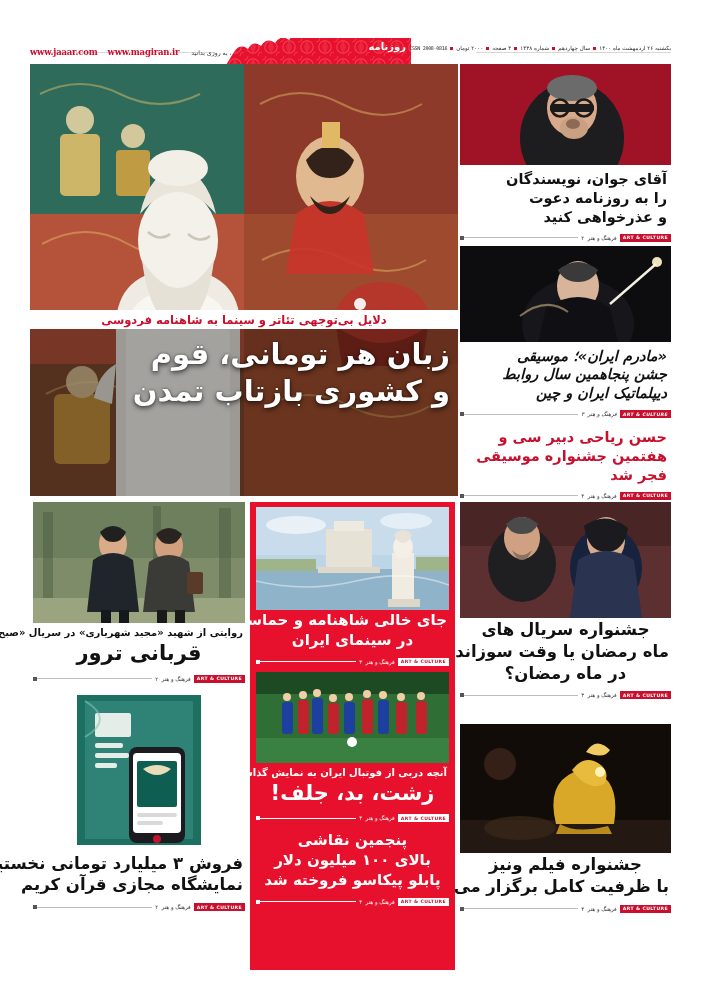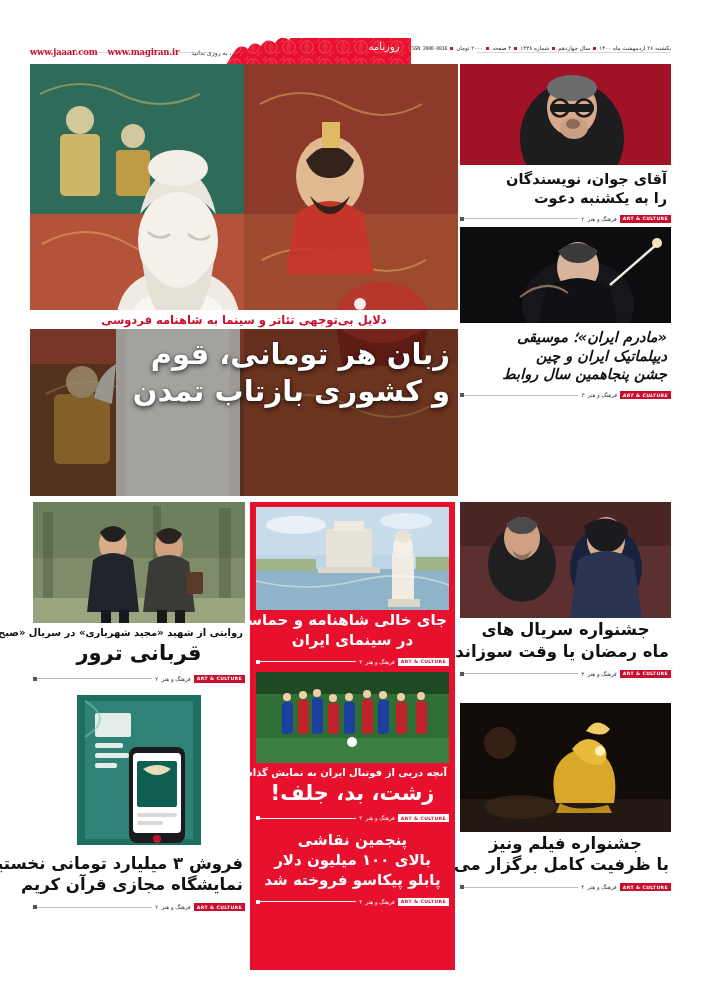--- a/index.html
+++ b/index.html
@@ -96,21 +96,21 @@
     position: absolute;
     inset: 0;
   }
   .mast-rozname {
     position: absolute;
     top: 3px;
     left: 50%;
     transform: translateX(18px);
     font-size: 10px;
     color: #ffffff;
-    font-weight: normal;
+    font-weight: bold;
     z-index: 4;
     letter-spacing: 1px;
   }
   .mast-name {
     position: absolute;
     top: 14px;
     left: 0; right: 0;
     text-align: center;
     font-size: 58px;
     line-height: 1;
@@ -427,21 +427,22 @@
           <ellipse cx="112" cy="24" rx="25" ry="13" fill="#6b6b6b"></ellipse>
           <rect x="90" y="40" width="44" height="8" rx="3" fill="#1a1a1a"></rect>
           <circle cx="100" cy="44" r="8.5" fill="none" stroke="#1a1a1a" stroke-width="2.6"></circle>
           <circle cx="124" cy="44" r="8.5" fill="none" stroke="#1a1a1a" stroke-width="2.6"></circle>
           <ellipse cx="114" cy="64" rx="14" ry="11" fill="#caa083"></ellipse>
           <ellipse cx="113" cy="60" rx="7" ry="5" fill="#8d6a55"></ellipse>
         </svg>
       </div>
       <div class="side-title">
         <span class="ln">آقای جوان، نویسندگان</span>
-        <span class="ln">را به یکشنبه دعوت</span>
+        <span class="ln">را به روزنامه دعوت</span>
+        <span class="ln">و عذرخواهی کنید</span>
       </div>
       <div class="badgebar">
         <span class="badge-en">ART &amp; CULTURE</span>
         <span class="badge-fa">فرهنگ و هنر</span>
         <span class="badge-pg">۲</span>
         <span class="badge-line"></span>
       </div>
     </div>
 
     <div class="side-card" style="margin-top:4px;font-style:italic;">
@@ -452,31 +453,44 @@
           <ellipse cx="118" cy="40" rx="21" ry="25" fill="#d7b49a"></ellipse>
           <path d="M98 24 q20-16 40 0 q-6 12-20 12 t-20-12z" fill="#3a3a3a"></path>
           <path d="M86 62 q32-22 64 0 l8 34 h-80z" fill="#101014"></path>
           <path d="M150 58 L196 18" stroke="#f3efe2" stroke-width="2.4"></path>
           <circle cx="197" cy="16" r="5" fill="#fff5cc" opacity=".92"></circle>
           <path d="M60 70 q26-20 48-4" stroke="#c9b184" stroke-width="2" fill="none" opacity=".6"></path>
         </svg>
       </div>
       <div class="side-title">
         <span class="ln">«مادرم ایران»؛ موسیقی</span>
+        <span class="ln">جشن پنجاهمین سال روابط</span>
         <span class="ln">دیپلماتیک ایران و چین</span>
-        <span class="ln">جشن پنجاهمین سال روابط</span>
       </div>
       <div class="badgebar">
         <span class="badge-en">ART &amp; CULTURE</span>
         <span class="badge-fa">فرهنگ و هنر</span>
         <span class="badge-pg">۴</span>
         <span class="badge-line"></span>
       </div>
     </div>
 
+    <div class="side-card" style="margin-top:5px;">
+      <div class="side-title red">
+        <span class="ln">حسن ریاحی دبیر سی و</span>
+        <span class="ln">هفتمین جشنواره موسیقی</span>
+        <span class="ln">فجر شد</span>
+      </div>
+      <div class="badgebar">
+        <span class="badge-en">ART &amp; CULTURE</span>
+        <span class="badge-fa">فرهنگ و هنر</span>
+        <span class="badge-pg">۴</span>
+        <span class="badge-line"></span>
+      </div>
+    </div>
   </div>
 
   <div class="bottom">
 
     <div class="col col-right">
 
       <div class="b-card">
         <div class="b-photo" style="height:116px;">
           <svg viewBox="0 0 211 116" preserveAspectRatio="none" width="100%" height="100%">
             <rect width="211" height="116" fill="#5c3030"></rect>
@@ -487,20 +501,21 @@
             <path d="M52 48 q10 10 20 0 q-4 10-10 10 t-10-10z" fill="#8d7060"></path>
             <ellipse cx="146" cy="66" rx="36" ry="42" fill="#17223c"></ellipse>
             <ellipse cx="146" cy="38" rx="19" ry="23" fill="#d8ab8c"></ellipse>
             <path d="M124 24 q22-16 44 2 q-4 24-22 24 t-22-26z" fill="#1b1b1f"></path>
             <path d="M118 58 q28-18 56 0 l8 58 h-72z" fill="#2a3350"></path>
           </svg>
         </div>
         <div class="b-title mid">
           <span class="ln">جشنواره سریال های</span>
           <span class="ln">ماه رمضان یا وقت سوزاندن</span>
+          <span class="ln">در ماه رمضان؟</span>
         </div>
         <div class="badgebar">
           <span class="badge-en">ART &amp; CULTURE</span>
           <span class="badge-fa">فرهنگ و هنر</span>
           <span class="badge-pg">۳</span>
           <span class="badge-line"></span>
         </div>
       </div>
 
       <div class="b-card" style="margin-top:25px;">

